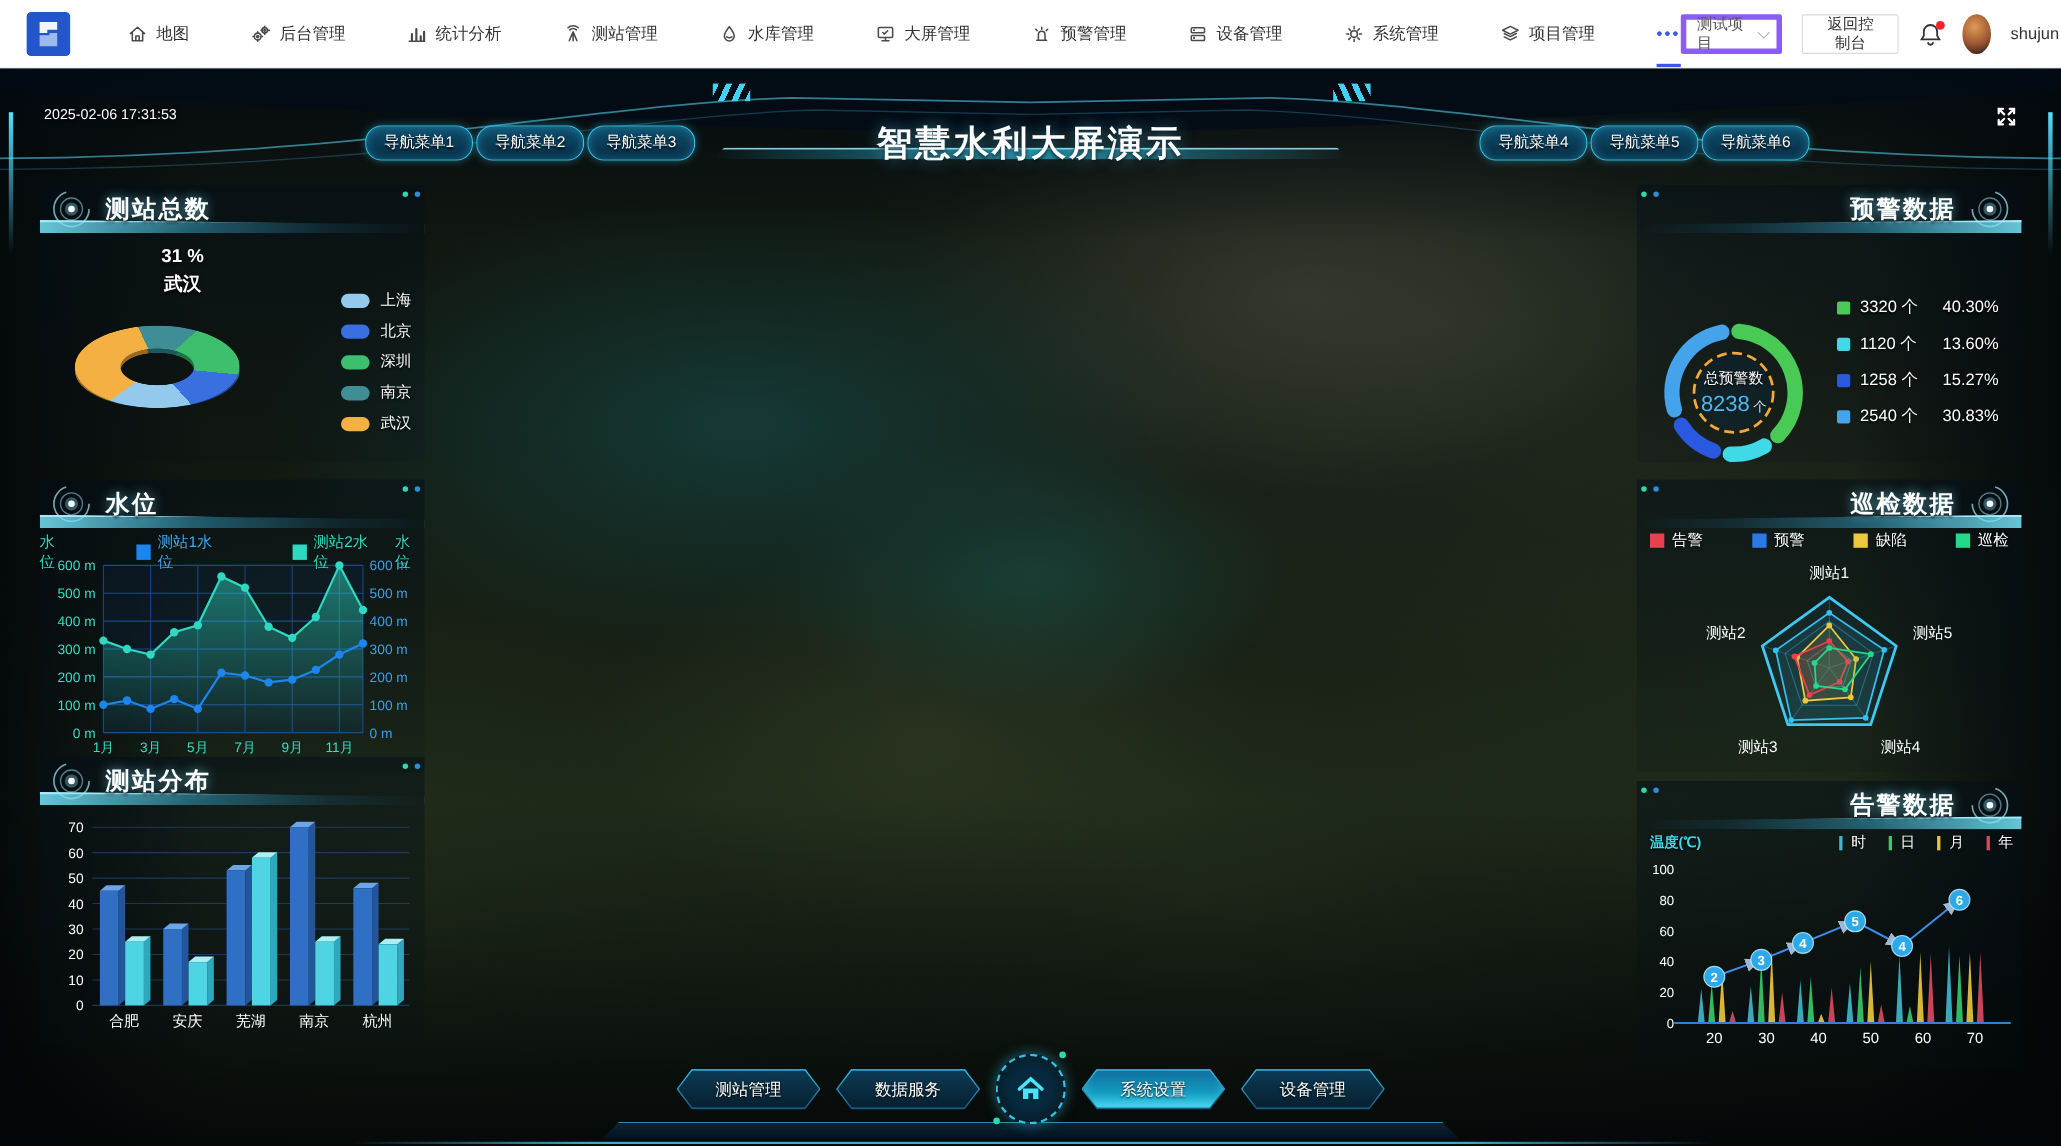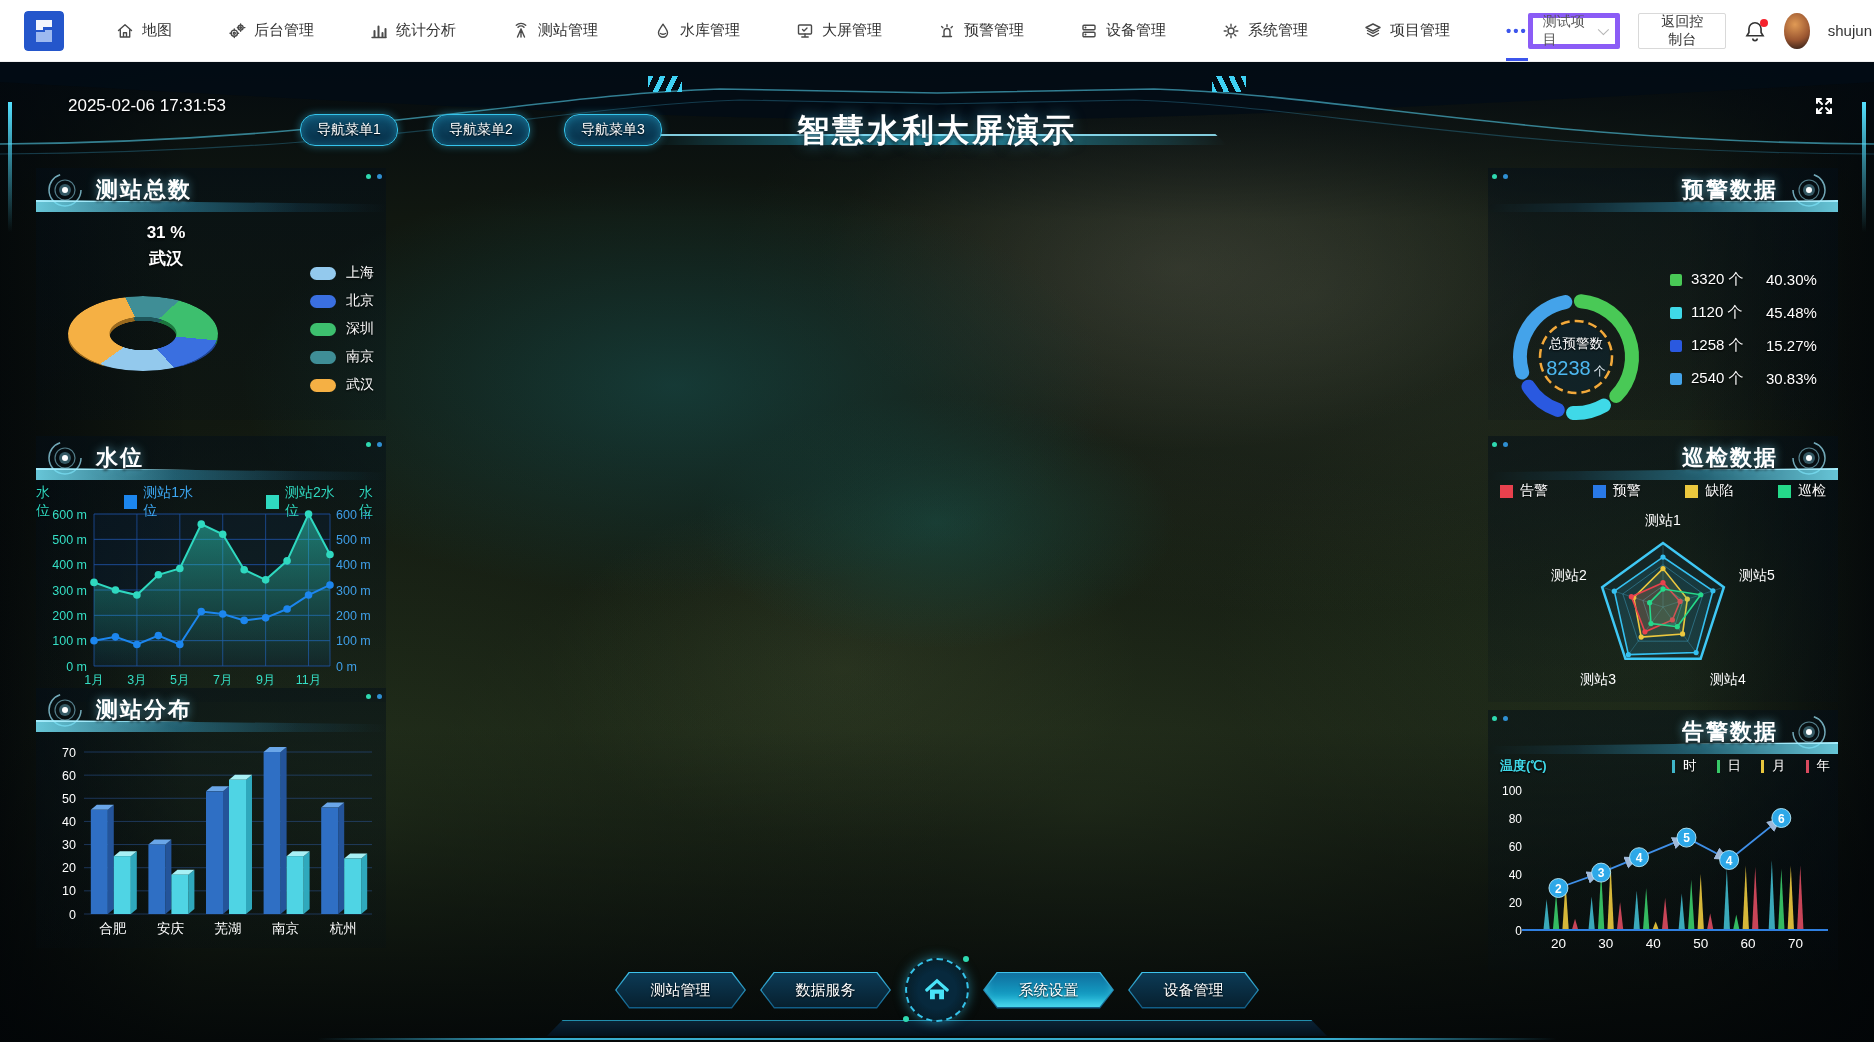--- a/index.html
+++ b/index.html
@@ -31,32 +31,32 @@
       radial-gradient(700px 340px at 36% 33%,rgba(26,72,68,.95),rgba(26,72,68,0) 62%),
       radial-gradient(340px 180px at 50% 47%,rgba(30,84,74,.75),rgba(30,84,74,0) 70%),
       radial-gradient(520px 260px at 63% 21%,rgba(128,124,108,.30),rgba(128,124,108,0) 70%),
       radial-gradient(900px 480px at 70% 24%,rgba(88,98,76,.35),rgba(88,98,76,0) 66%),
       radial-gradient(820px 600px at 20% 78%,rgba(54,74,40,.55),rgba(54,74,40,0) 70%),
       radial-gradient(940px 520px at 58% 76%,rgba(60,78,44,.50),rgba(60,78,44,0) 70%),
       radial-gradient(620px 420px at 88% 58%,rgba(48,66,38,.55),rgba(48,66,38,0) 70%),
       radial-gradient(420px 260px at 45% 62%,rgba(70,82,52,.4),rgba(70,82,52,0) 70%);
   }
   .screen-header{position:absolute;top:0;left:0;right:0;height:96px;z-index:4;pointer-events:none;}
-  .timestamp{position:absolute;top:34px;left:40px;color:#fff;font-size:17px;z-index:6;text-shadow:0 1px 3px #000;margin-left:28px;}
+  .timestamp{position:absolute;top:34px;left:40px;color:#fff;font-size:13px;z-index:6;text-shadow:0 1px 3px #000;}
   .screen-title{position:absolute;top:26px;left:50%;transform:translateX(-50%);font-size:32px;color:#fff;font-weight:bold;letter-spacing:3px;z-index:6;text-shadow:0 0 14px rgba(90,210,255,.55),0 2px 4px #000;white-space:nowrap;}
   .title-bar{position:absolute;top:72px;left:50%;transform:translateX(-50%);width:580px;height:9px;z-index:5;
     border-top:2px solid rgba(150,235,255,.85);
     background:linear-gradient(90deg,transparent,rgba(47,205,240,.15) 10%,rgba(47,205,240,.6) 50%,rgba(47,205,240,.15) 90%,transparent);
     clip-path:polygon(2% 0,98% 0,100% 100%,0 100%);}
   .slashes{position:absolute;top:14px;width:34px;height:16px;z-index:6;background:repeating-linear-gradient(115deg,#3fd2f5 0 5px,transparent 5px 11px);}
   .slashes.l{left:648px;}
   .slashes.r{left:1212px;transform:scaleX(-1);}
   .fullscreen{position:absolute;top:32px;right:38px;width:24px;height:24px;z-index:7;cursor:pointer;}
   .fullscreen svg{stroke:#fff;stroke-width:2;fill:none;stroke-linecap:round;}
-  .navbtns{position:absolute;top:52px;display:flex;gap:34px;z-index:6;}
+  .navbtns{position:absolute;top:52px;display:flex;gap:3px;z-index:6;margin-left:32px;}
   .navbtns.left{left:300px;}
   .navbtns.right{left:1313px;}
   .navbtn{width:96px;height:30px;border:1px solid #35c3ea;border-radius:15px;background:linear-gradient(180deg,#0e4f6e,#072c44);color:#fff;font-size:14px;display:flex;align-items:center;justify-content:center;cursor:pointer;
     box-shadow:0 0 8px rgba(53,195,234,.45),inset 0 0 9px rgba(53,195,234,.4);text-shadow:0 1px 2px #000;}
   .edge{position:absolute;top:40px;width:4px;height:130px;z-index:3;background:linear-gradient(180deg,#54e0ff,rgba(84,224,255,0));}
   .edge.l{left:8px;} .edge.r{right:8px;}
 
   
   .panel{position:absolute;width:350px;z-index:5;background:linear-gradient(180deg,rgba(3,14,24,.5),rgba(3,14,24,.15));}
   #p-station{left:36px;top:106px;height:252px;}
@@ -269,20 +269,25 @@
     <div class="fullscreen">
       <svg viewBox="0 0 24 24">
         <path d="M5 9V5h4 M5 5l5 5 M19 9V5h-4 M19 5l-5 5 M5 15v4h4 M5 19l5-5 M19 15v4h-4 M19 19l-5-5"></path>
       </svg>
     </div>
 
     <div class="navbtns left">
       <div class="navbtn">导航菜单1</div>
       <div class="navbtn">导航菜单2</div>
       <div class="navbtn">导航菜单3</div>
+    </div>
+    <div class="navbtns right">
+      <div class="navbtn">导航菜单4</div>
+      <div class="navbtn">导航菜单5</div>
+      <div class="navbtn">导航菜单6</div>
     </div>
 
     <section class="panel" id="p-station">
       <div class="panel-dots">
           <span class="pd-teal"></span>
           <span class="pd-blue"></span>
         </div>
       <header class="panel-header">
         <svg class="ph-orb" viewBox="0 0 44 42">
           <circle cx="21" cy="21" r="16" fill="none" stroke="rgba(160,235,255,.7)" stroke-width="1.5" stroke-dasharray="70 30"></circle>
@@ -536,21 +541,21 @@
         </div>
         <ul class="wd-legend">
           <li>
               <span class="wd-chip" style="background: rgb(73, 201, 86);"></span>
               <span class="wd-val">3320 个</span>
               <span class="wd-pct">40.30%</span>
             </li>
           <li>
               <span class="wd-chip" style="background: rgb(63, 217, 232);"></span>
               <span class="wd-val">1120 个</span>
-              <span class="wd-pct">45.48%</span>
+              <span class="wd-pct">13.60%</span>
             </li>
           <li>
               <span class="wd-chip" style="background: rgb(42, 89, 224);"></span>
               <span class="wd-val">1258 个</span>
               <span class="wd-pct">15.27%</span>
             </li>
           <li>
               <span class="wd-chip" style="background: rgb(68, 163, 234);"></span>
               <span class="wd-val">2540 个</span>
               <span class="wd-pct">30.83%</span>

